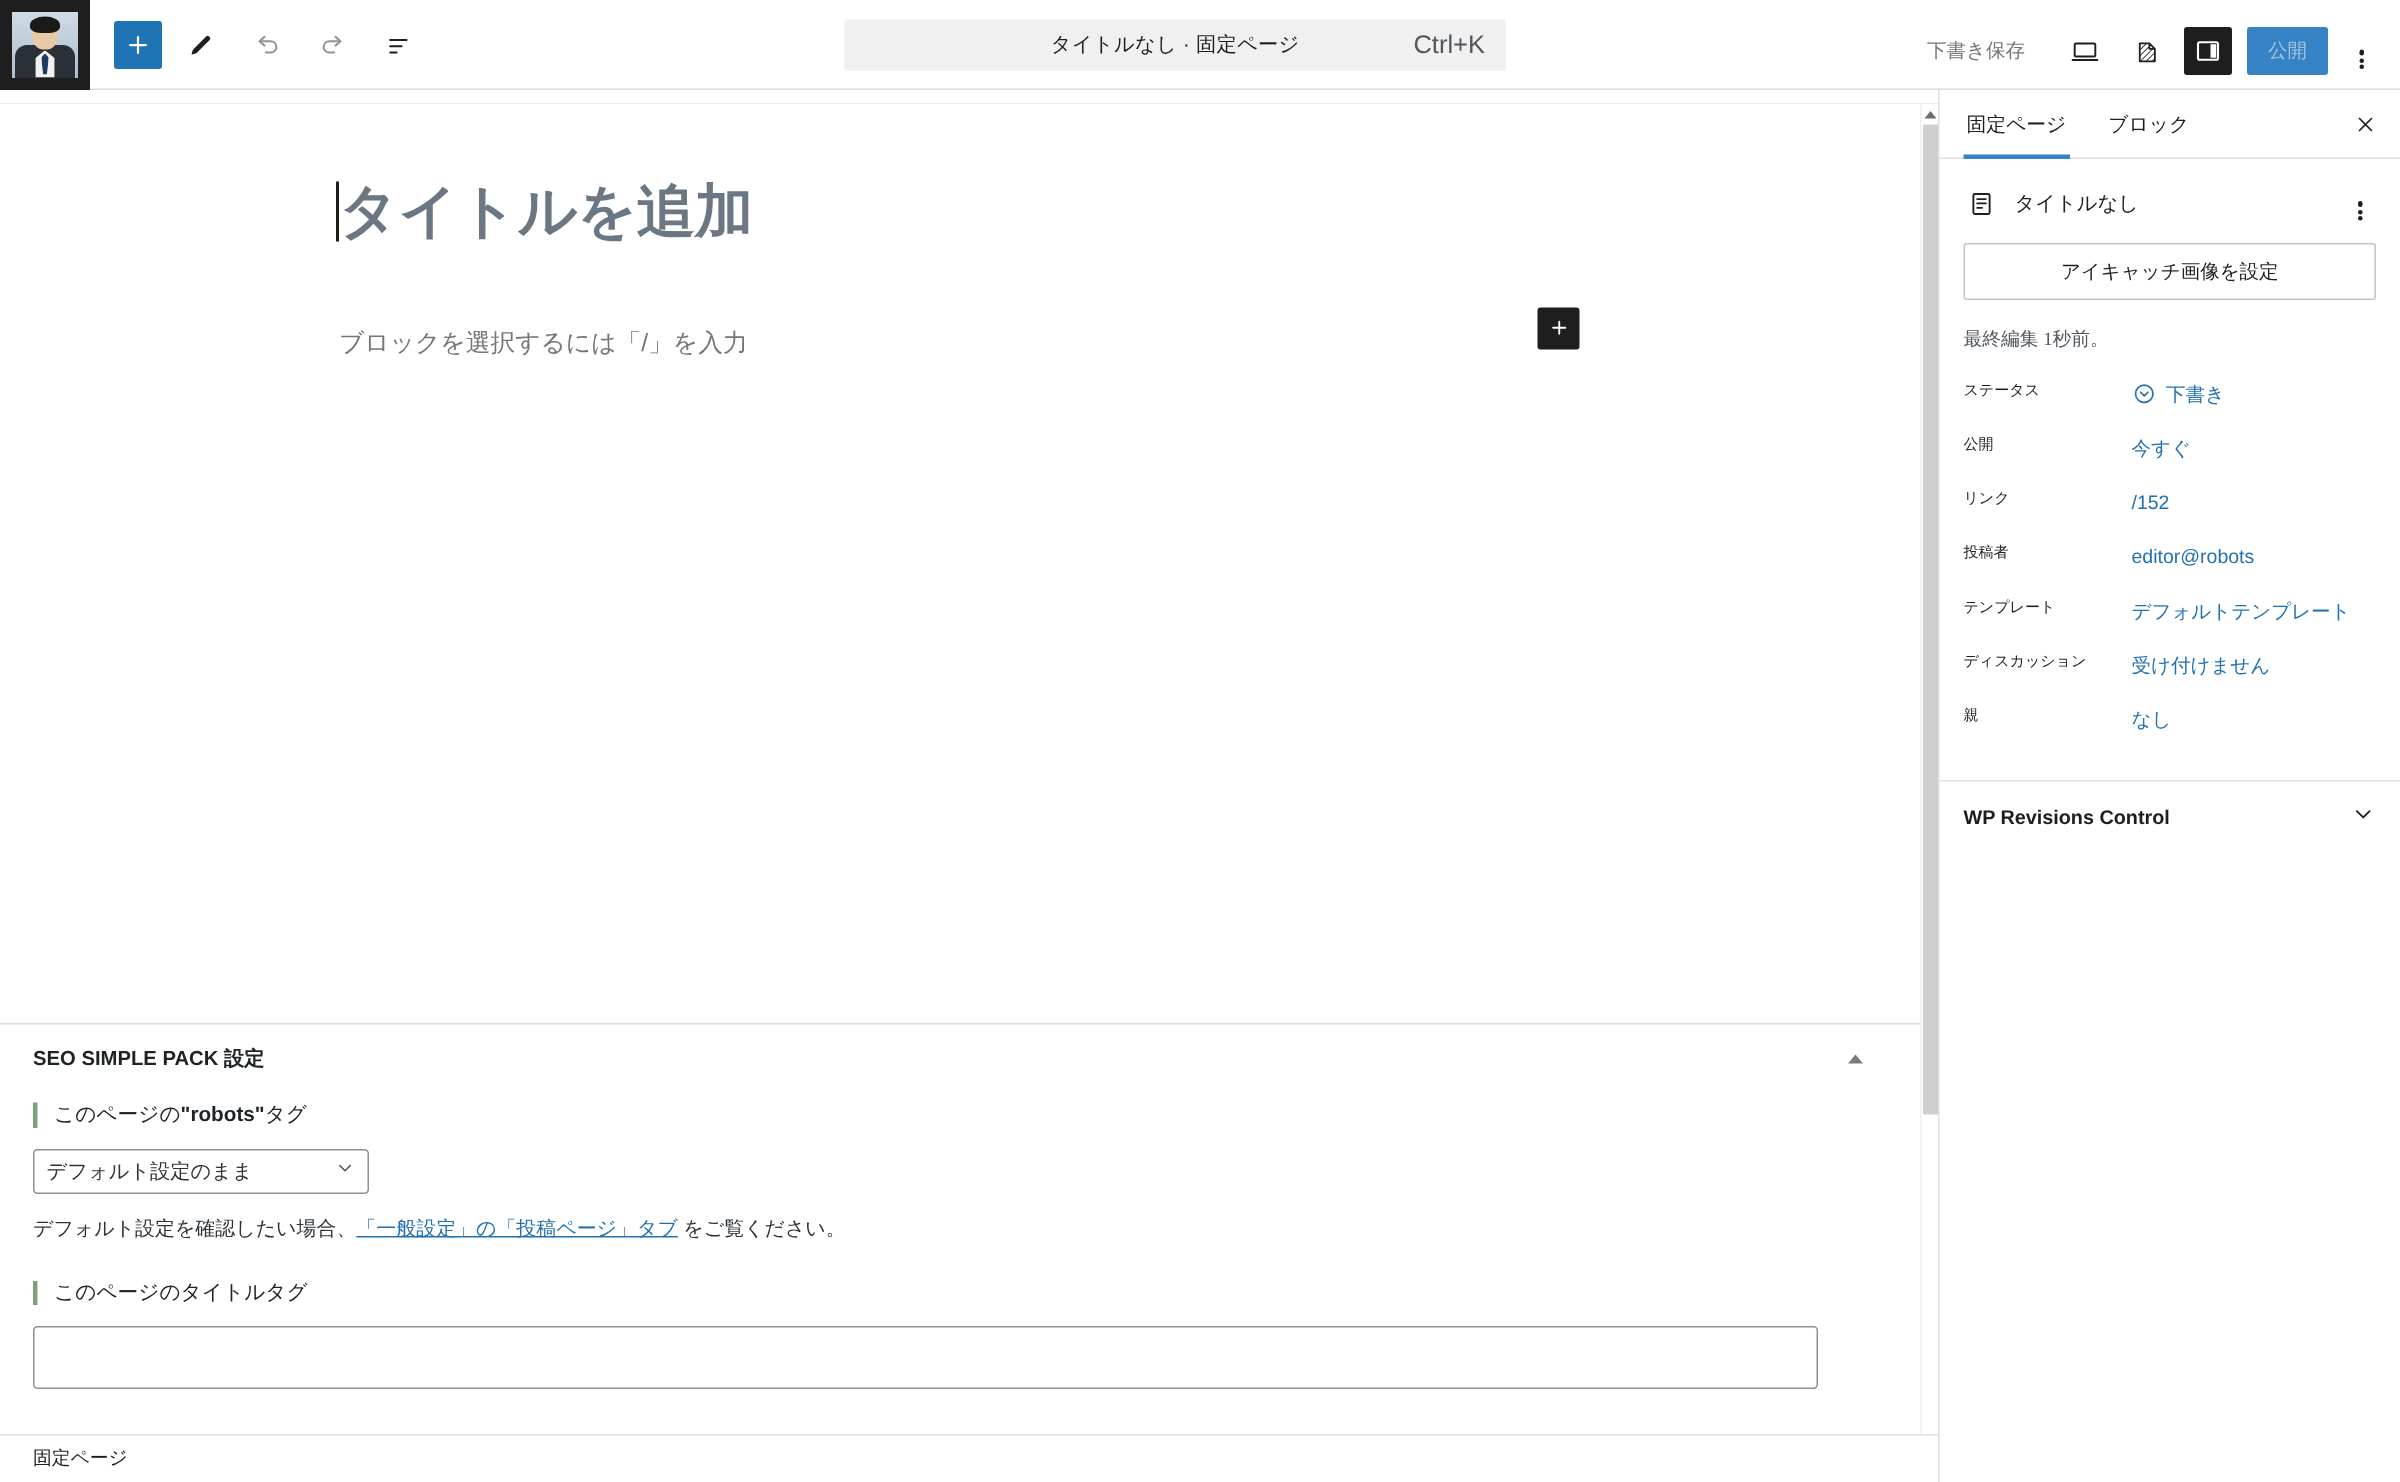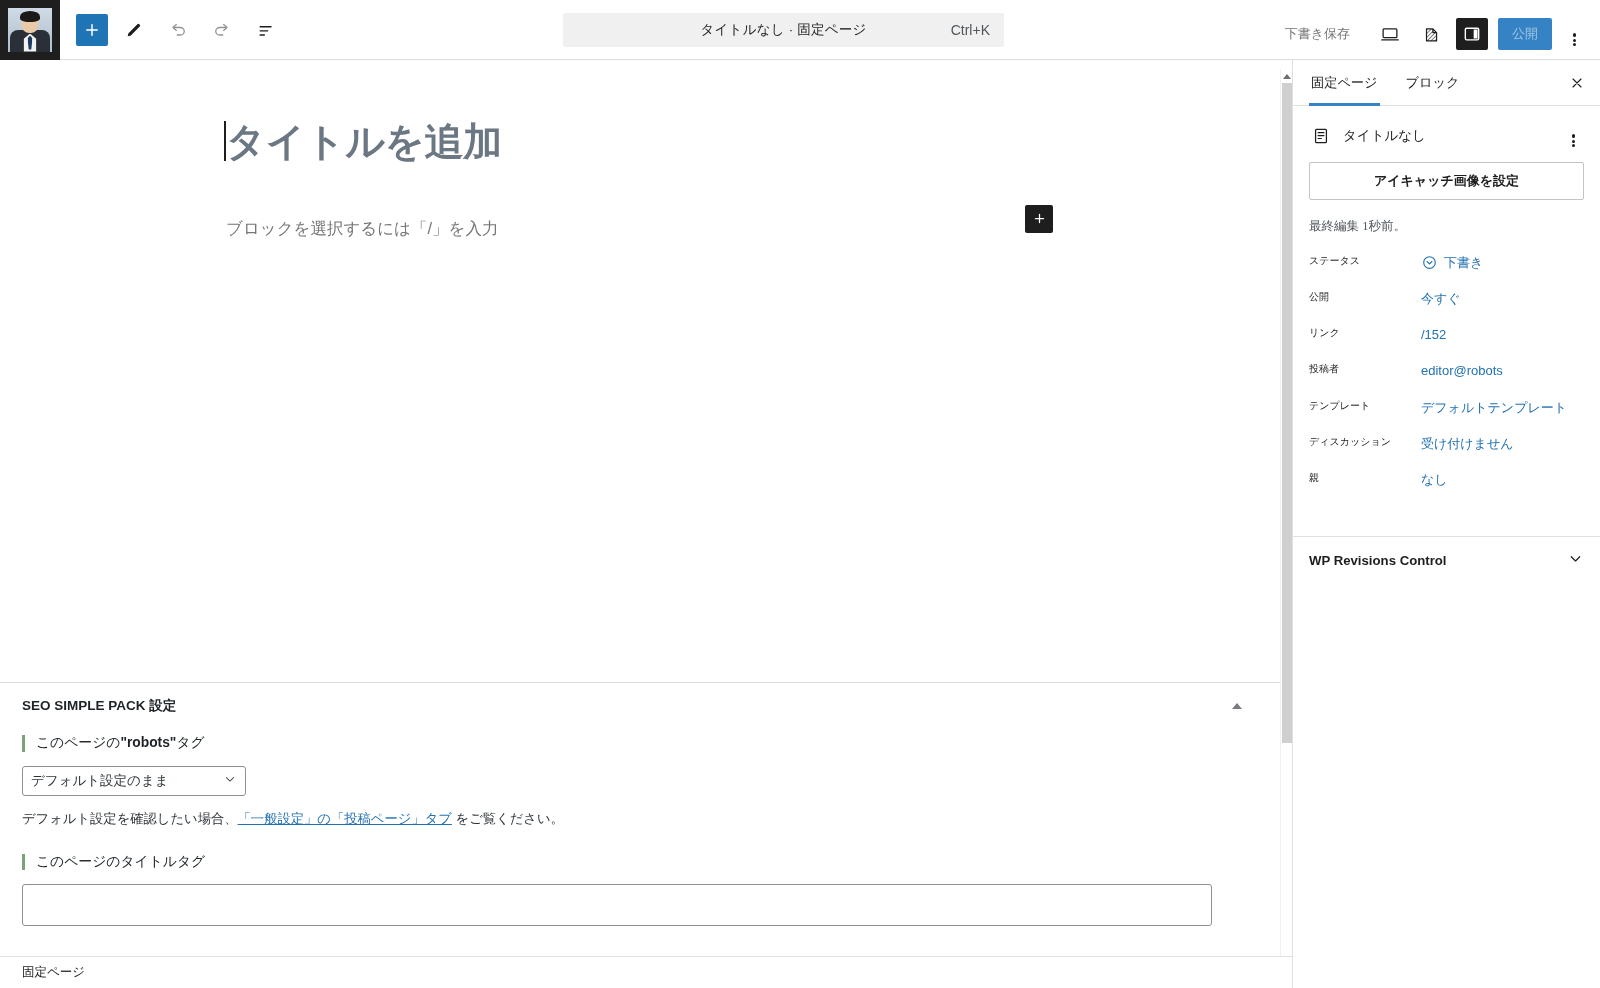--- a/index.html
+++ b/index.html
@@ -101,21 +101,21 @@
     display: flex; align-items: center; justify-content: center;
     position: relative;
     cursor: pointer;
   }
   .cmdbar-title {
     font-size: 13.5px; color: #1e1e1e; letter-spacing: .2px;
   }
   .cmdbar-shortcut {
     position: absolute; right: 14px; top: 50%;
     transform: translateY(-50%);
-    font-size: 14px; color: #50575e; margin-left: 18px;
+    font-size: 17px; color: #50575e; margin-left: 18px;
   }
 
   .tb-right {
     position: absolute; right: 0; top: 0;
     height: 68px;
     display: flex; align-items: center;
     padding-right: 8px; gap: 2px;
   }
   .save-draft {
     font-size: 13px; color: #757575;
@@ -345,21 +345,20 @@
   }
   .doc-kebab span { display:block; width:3px;height:3px;border-radius:50%;background:#1e1e1e;margin:1.5px 0; }
 
   .featured-btn {
     width: 100%; height: 38px;
     border: 1px solid #c3c4c7;
     background: #fff; border-radius: 2px;
     font-size: 13px; color: #1e1e1e;
     cursor: pointer; margin-top: 4px;
     font-family: inherit;
-    font-weight: bold;
   }
   .last-edit {
     font-size: 12.5px; color: #50575e;
     margin-top: 18px; margin-bottom: 4px; font-family: Liberation Serif, serif;
   }
   .meta-rows { margin-top: 10px; }
   .meta-row {
     display: flex; align-items: flex-start;
     padding: 8px 0; min-height: 30px;
   }
@@ -371,21 +370,21 @@
     font-size: 13px; color: #2271b1; line-height: 1.55;
     cursor: pointer; display: flex; align-items: flex-start; gap: 6px;
     flex: 1;
   }
   .meta-val .status-ic {
     width: 17px; height: 17px; flex: 0 0 17px;
     margin-top: 1px; color: #2271b1;
   }
   .sb-panel {
     border-top: 1px solid #e0e0e0;
-    margin-top: 38px;
+    margin-top: 22px;
     padding: 0 16px;
   }
   .sb-panel-hd {
     display: flex; align-items: center; justify-content: space-between;
     height: 48px; cursor: pointer;
   }
   .sb-panel-title { font-size: 13.2px; color: #1e1e1e; font-weight: 600; }
   .chev { color: #1e1e1e; }
 
   

